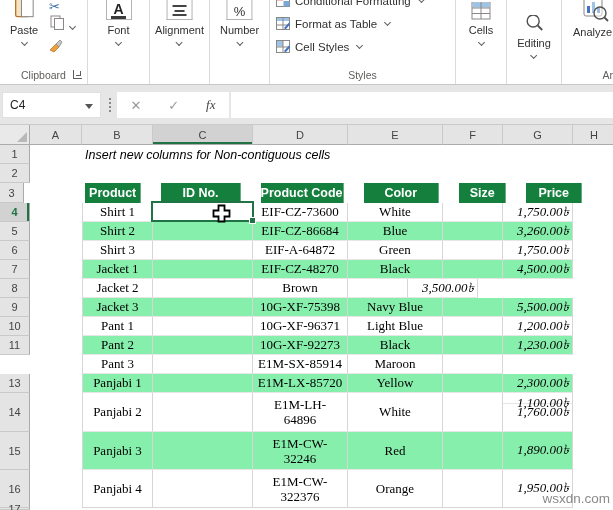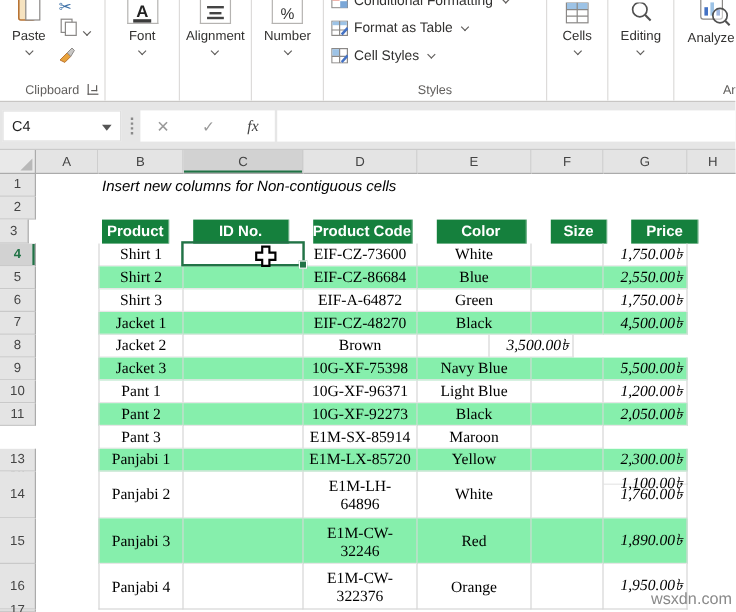--- a/index.html
+++ b/index.html
@@ -195,21 +195,21 @@
           <line x1="1" y1="11.5" x2="19" y2="11.5" stroke="#8A8886"></line>
           <line x1="10" y1="0" x2="10" y2="17" stroke="#8A8886"></line>
         </svg>
       </span>
       <span class="blabel">Cells</span>
       <span class="chev"></span>
     </div>
   </div>
 
   <div class="rgroup" style="left:507px;width:55px;">
-    <div class="bigbtn" style="left:50%;transform:translateX(-50%);top:0;">
+    <div class="bigbtn" style="left:50%;transform:translateX(-50%);top:13px;">
       <span class="iconbox" style="border:none;background:transparent;">
         <svg width="18" height="18" viewBox="0 0 18 18">
           <circle cx="8" cy="6" r="6" fill="none" stroke="#505050" stroke-width="1.4"></circle>
           <line x1="12.5" y1="10.5" x2="17" y2="15" stroke="#505050" stroke-width="1.8"></line>
         </svg>
       </span>
       <span class="blabel">Editing</span>
       <span class="chev"></span>
     </div>
   </div>
@@ -304,21 +304,21 @@
         <div class="cell" style="width: 43px;"></div>
       </div>
       <div class="row" style="height: 19px;">
         <div class="rh" style="width: 30px;">5</div>
         <div class="cell" style="width: 52px;"></div>
         <div class="cell tcell bfirst banded" style="width: 71px;">Shirt 2</div>
         <div class="cell tcell banded" style="width: 100px;"></div>
         <div class="cell tcell banded" style="width: 95px;">EIF-CZ-86684</div>
         <div class="cell tcell banded" style="width: 95px;">Blue</div>
         <div class="cell tcell banded" style="width: 60px;"></div>
-        <div class="cell tcell banded price" style="width: 70px;">2,550.00৳</div>
+        <div class="cell tcell banded price" style="width: 70px;">3,260.00৳</div>
         <div class="cell" style="width: 43px;"></div>
       </div>
       <div class="row" style="height: 19px;">
         <div class="rh" style="width: 30px;">6</div>
         <div class="cell" style="width: 52px;"></div>
         <div class="cell tcell bfirst" style="width: 71px;">Shirt 3</div>
         <div class="cell tcell" style="width: 100px;"></div>
         <div class="cell tcell" style="width: 95px;">EIF-A-64872</div>
         <div class="cell tcell" style="width: 95px;">Green</div>
         <div class="cell tcell" style="width: 60px;"></div>
@@ -369,21 +369,21 @@
         <div class="cell" style="width: 43px;"></div>
       </div>
       <div class="row" style="height: 19px;">
         <div class="rh" style="width: 30px;">11</div>
         <div class="cell" style="width: 52px;"></div>
         <div class="cell tcell bfirst banded" style="width: 71px;">Pant 2</div>
         <div class="cell tcell banded" style="width: 100px;"></div>
         <div class="cell tcell banded" style="width: 95px;">10G-XF-92273</div>
         <div class="cell tcell banded" style="width: 95px;">Black</div>
         <div class="cell tcell banded" style="width: 60px;"></div>
-        <div class="cell tcell banded price" style="width: 70px;">2,050.00৳</div>
+        <div class="cell tcell banded price" style="width: 70px;">1,230.00৳</div>
         <div class="cell" style="width: 43px;"></div>
       </div>
       <div class="row" style="height: 19px;">
         <div class="rh" style="width: 30px; margin-top: 41px;">12</div>
         <div class="cell" style="width: 52px;"></div>
         <div class="cell tcell bfirst" style="width: 71px;">Pant 3</div>
         <div class="cell tcell" style="width: 100px;"></div>
         <div class="cell tcell" style="width: 95px;">E1M-SX-85914</div>
         <div class="cell tcell" style="width: 95px;">Maroon</div>
         <div class="cell tcell" style="width: 60px;"></div>

